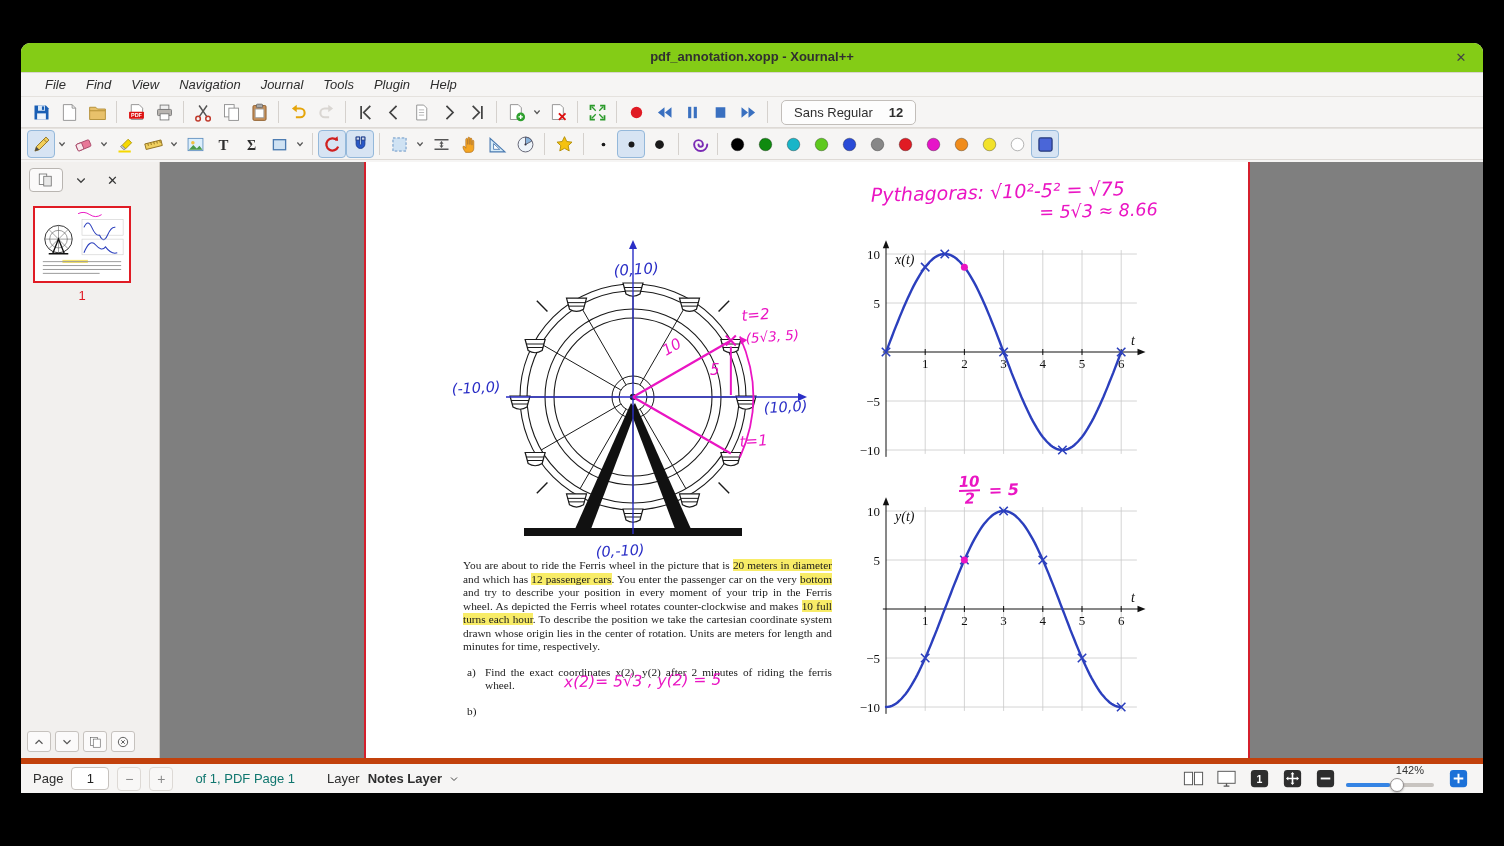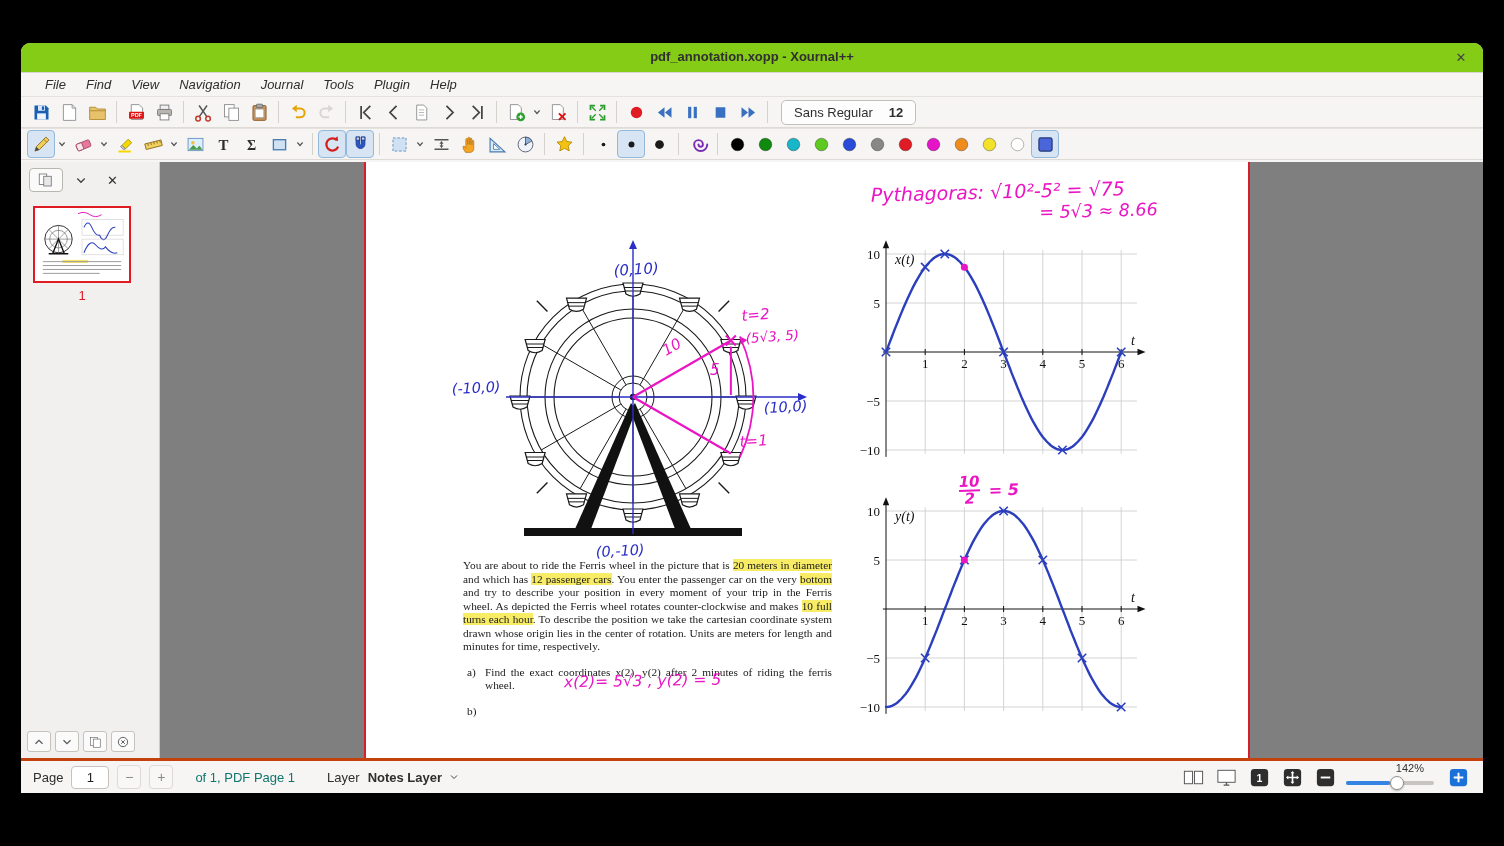--- a/index.html
+++ b/index.html
@@ -68,21 +68,21 @@
   .answer { left:198px; top:510px; font-size:15.5px; transform:rotate(-1deg); white-space:nowrap; }
   .yfrac { left:593px; top:312px; display:flex; align-items:center; gap:9px; transform:rotate(-2deg); }
   .yfrac .frac { display:inline-flex; flex-direction:column; text-align:center; font-size:15px; line-height:15px; font-weight:bold; }
   .yfrac .den { border-top:2.5px solid #ea15c3; }
   .yfrac .rhs { font-size:16px; font-weight:bold; }
   .graph { width:300px; height:236px; }
   .g1 { left:492px; top:72px; }
   .g2 { left:492px; top:329px; }
   #wheel { left:80px; top:72px; width:380px; height:420px; }
   
-  .statusbar { position:absolute; bottom:0; left:0; right:0; height:35px; background:#f6f5f4; border-top:3px solid #c2410c;
+  .statusbar { position:absolute; bottom:0; left:0; right:0; height:35px; background:#f6f5f4; border-top:6px solid #c2410c;
                display:flex; align-items:center; padding:0 12px; gap:8px; font-size:13px; }
   .page-input { width:38px; height:23px; border:1px solid #c6c2be; border-radius:4px; text-align:center; font-size:13px; background:#fff; color:#222; }
   .spin { width:24px; height:24px; border:1px solid #ddd9d5; border-radius:4px; background:#f8f7f6; color:#8a8a8a; display:flex; align-items:center; justify-content:center; font-size:14px; }
   .pinfo { margin-left:14px; color:#0f766e; }
   .layer-label { margin-left:24px; }
   .layer-combo { display:flex; align-items:center; gap:6px; font-weight:bold; }
   .layer-combo svg { width:12px; height:12px; }
   .sb-right { margin-left:auto; display:flex; align-items:center; gap:8px; }
   .st-icon { width:25px; height:25px; display:flex; align-items:center; justify-content:center; }
   .st-icon svg { width:23px; height:23px; }

